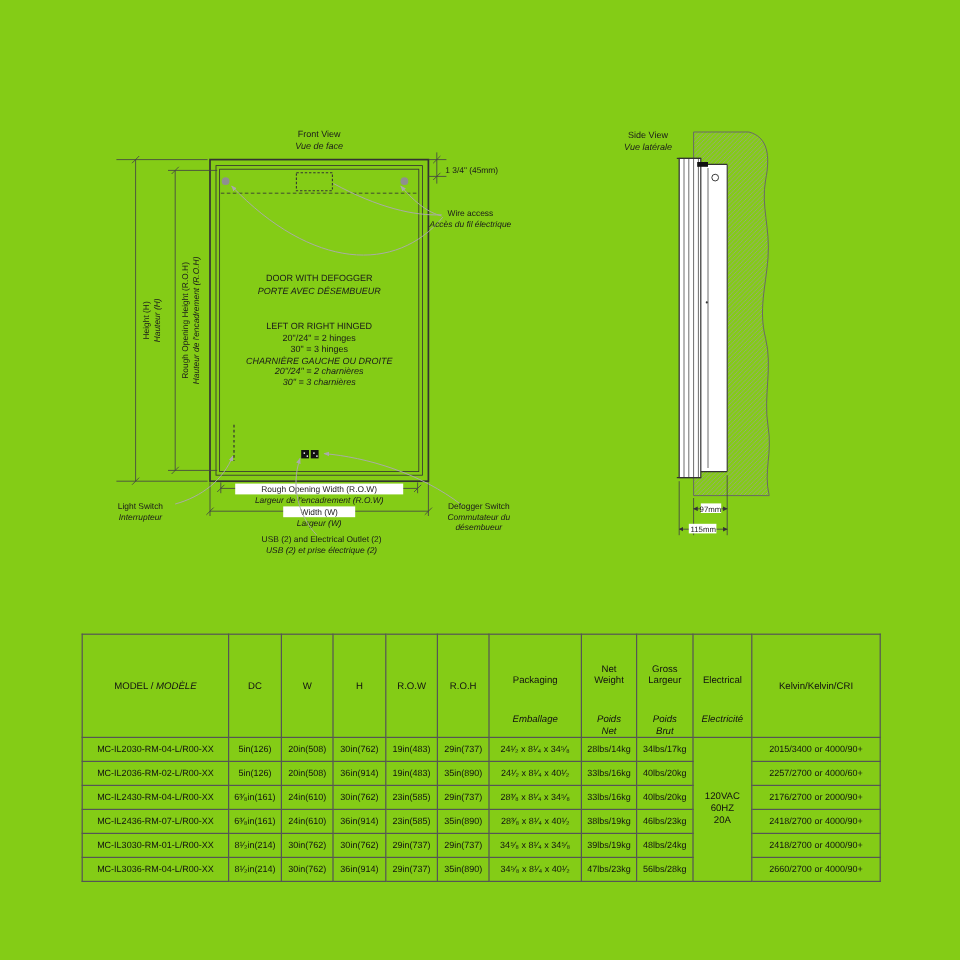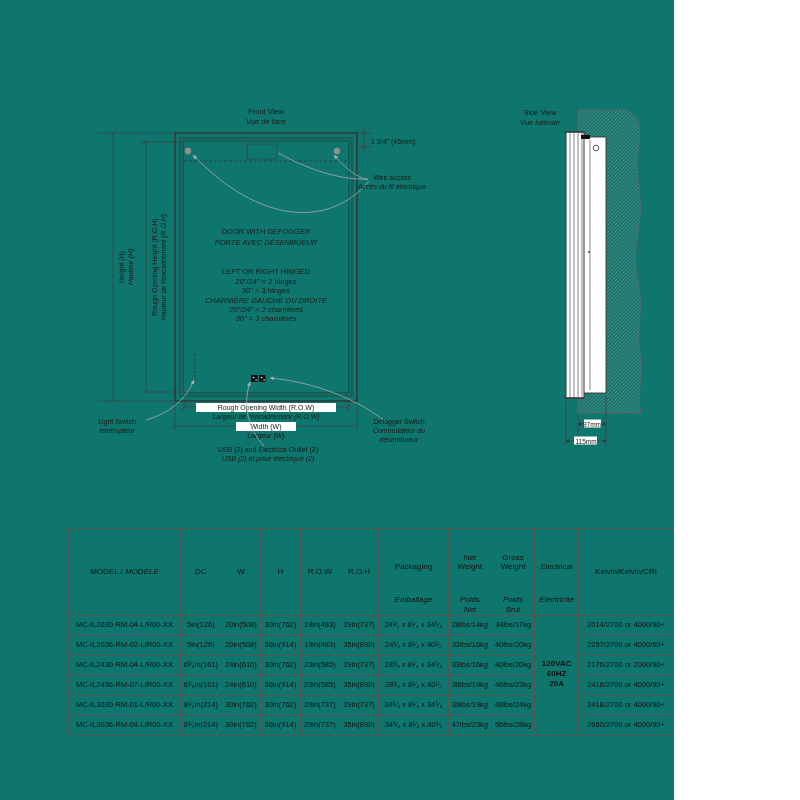--- a/index.html
+++ b/index.html
@@ -1,33 +1,33 @@
 <!DOCTYPE html>
 <html><head>
 <meta charset="utf-8">
 <style>
   html,body{margin:0;padding:0;background:#fff;}
-  #page{position:relative;width:674px;height:800px;background:#0f766e;overflow:hidden;
+  #page{position:relative;width:800px;height:800px;background:#84cc16;overflow:hidden;
         font-family:"Liberation Sans",sans-serif;color:#1a1a1a;}
   #drawing{position:absolute;left:0;top:0;}
   svg text{font-family:"Liberation Sans",sans-serif;font-size:7.5px;fill:#1a1a1a;}
   svg text.it{font-style:italic;}
   svg text.mid{text-anchor:middle;}
   svg text.sz7{font-size:7px;}
   svg text.sz65{font-size:6.5px;}
   #spec-table{position:absolute;left:68px;top:528px;}
   table{border-collapse:collapse;table-layout:fixed;color:#111;}
   th,td{border:1px solid #555;text-align:center;vertical-align:middle;
         padding:0 1px;font-weight:normal;}
   th{font-size:8px;height:46px;line-height:1.15;}
   td{font-size:7.5px;height:19px;white-space:nowrap;overflow:hidden;}
   .blk{display:block;margin-top:24px;}
   .it{font-style:italic;}
   .pre{white-space:pre-line;}
-  .elec-cell{font-size:8px;line-height:1.25;font-weight:bold;}
+  .elec-cell{font-size:8px;line-height:1.25;}
 </style>
 </head>
 <body>
 
 <div id="page">
 
 <svg id="drawing" width="800" height="500" viewBox="0 0 800 500">
   <defs>
     <pattern id="hatch" patternUnits="userSpaceOnUse" width="3.5" height="3.5">
       <path d="M0,3.5 L3.5,0" stroke="#9a9a9a" stroke-width="0.6"></path>
@@ -215,21 +215,21 @@
               <span class="blk it">Emballage</span>
             </th>
         <th>
               <span class="blk pre">Net
 Weight</span>
               <span class="blk pre it">Poids
 Net</span>
             </th>
         <th>
               <span class="blk pre">Gross
-Weight</span>
+Largeur</span>
               <span class="blk pre it">Poids
 Brut</span>
             </th>
         <th>
               <span class="blk">Electrical</span>
               <span class="blk it">Electricité</span>
             </th>
         <th>Kelvin/Kelvin/CRI</th>
       </tr>
     </thead>
@@ -240,21 +240,21 @@
         <td>20in(508)</td>
         <td>30in(762)</td>
         <td>19in(483)</td>
         <td>29in(737)</td>
         <td>24¹⁄₂ x 8¹⁄₄ x 34⁵⁄₈</td>
         <td>28lbs/14kg</td>
         <td>34lbs/17kg</td>
         <td class="pre elec-cell" rowspan="6">120VAC
 60HZ
 20A</td>
-        <td>2014/2700 or 4000/90+</td>
+        <td>2015/3400 or 4000/90+</td>
       </tr>
       <tr>
         <td>MC-IL2036-RM-02-L/R00-XX</td>
         <td>5in(126)</td>
         <td>20in(508)</td>
         <td>36in(914)</td>
         <td>19in(483)</td>
         <td>35in(890)</td>
         <td>24¹⁄₂ x 8¹⁄₄ x 40¹⁄₂</td>
         <td>33lbs/16kg</td>

